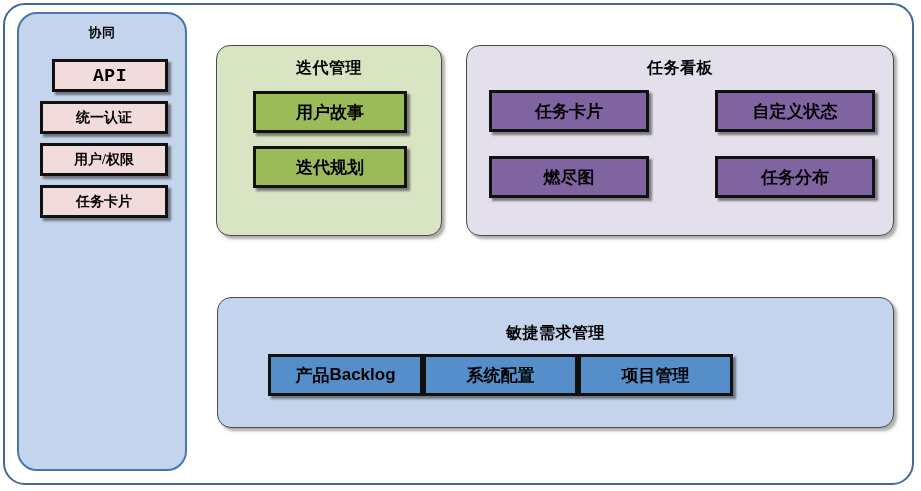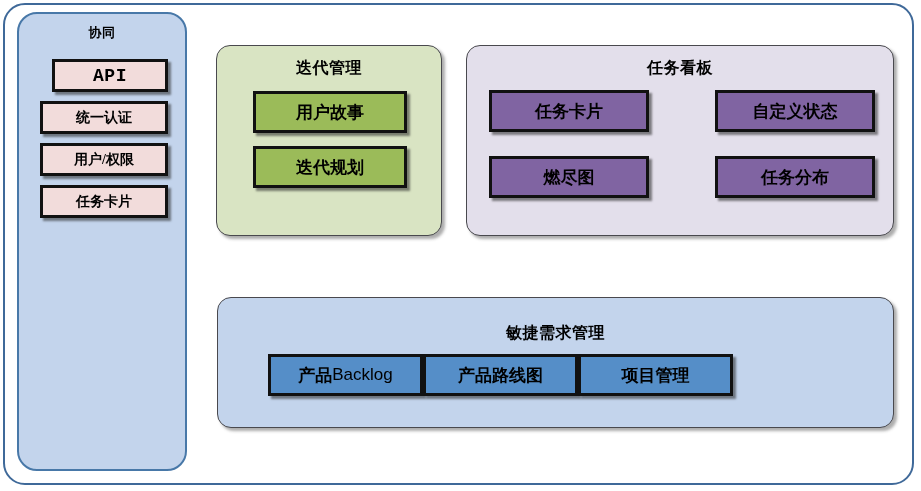--- a/index.html
+++ b/index.html
@@ -174,21 +174,21 @@
     justify-content: flex-start;
   }
   .chip-blue {
     background: #558ec8;
     width: 155px;
     height: 42px;
     font-size: 17px;
   }
   .chip-blue .mixed-latin {
     font-family: "Liberation Sans", "DejaVu Sans", sans-serif;
-    font-weight: normal;
+    font-weight: bold;
   }
 </style>
 </head>
 <body>
 
 <div id="canvas">
 
   <div class="outer-frame"></div>
 
   <div class="panel sidebar-panel">
@@ -219,18 +219,18 @@
     </div>
   </div>
 
   <div class="panel agile-panel">
     <div class="panel-title">敏捷需求管理</div>
     <div class="agile-row">
       <div class="chip chip-blue">
         <span>产品</span>
           <span class="mixed-latin">Backlog</span>
       </div>
-      <div class="chip chip-blue">产品路线图</div>
+      <div class="chip chip-blue">系统配置</div>
       <div class="chip chip-blue">项目管理</div>
     </div>
   </div>
 
 </div>
 
 </body></html>

